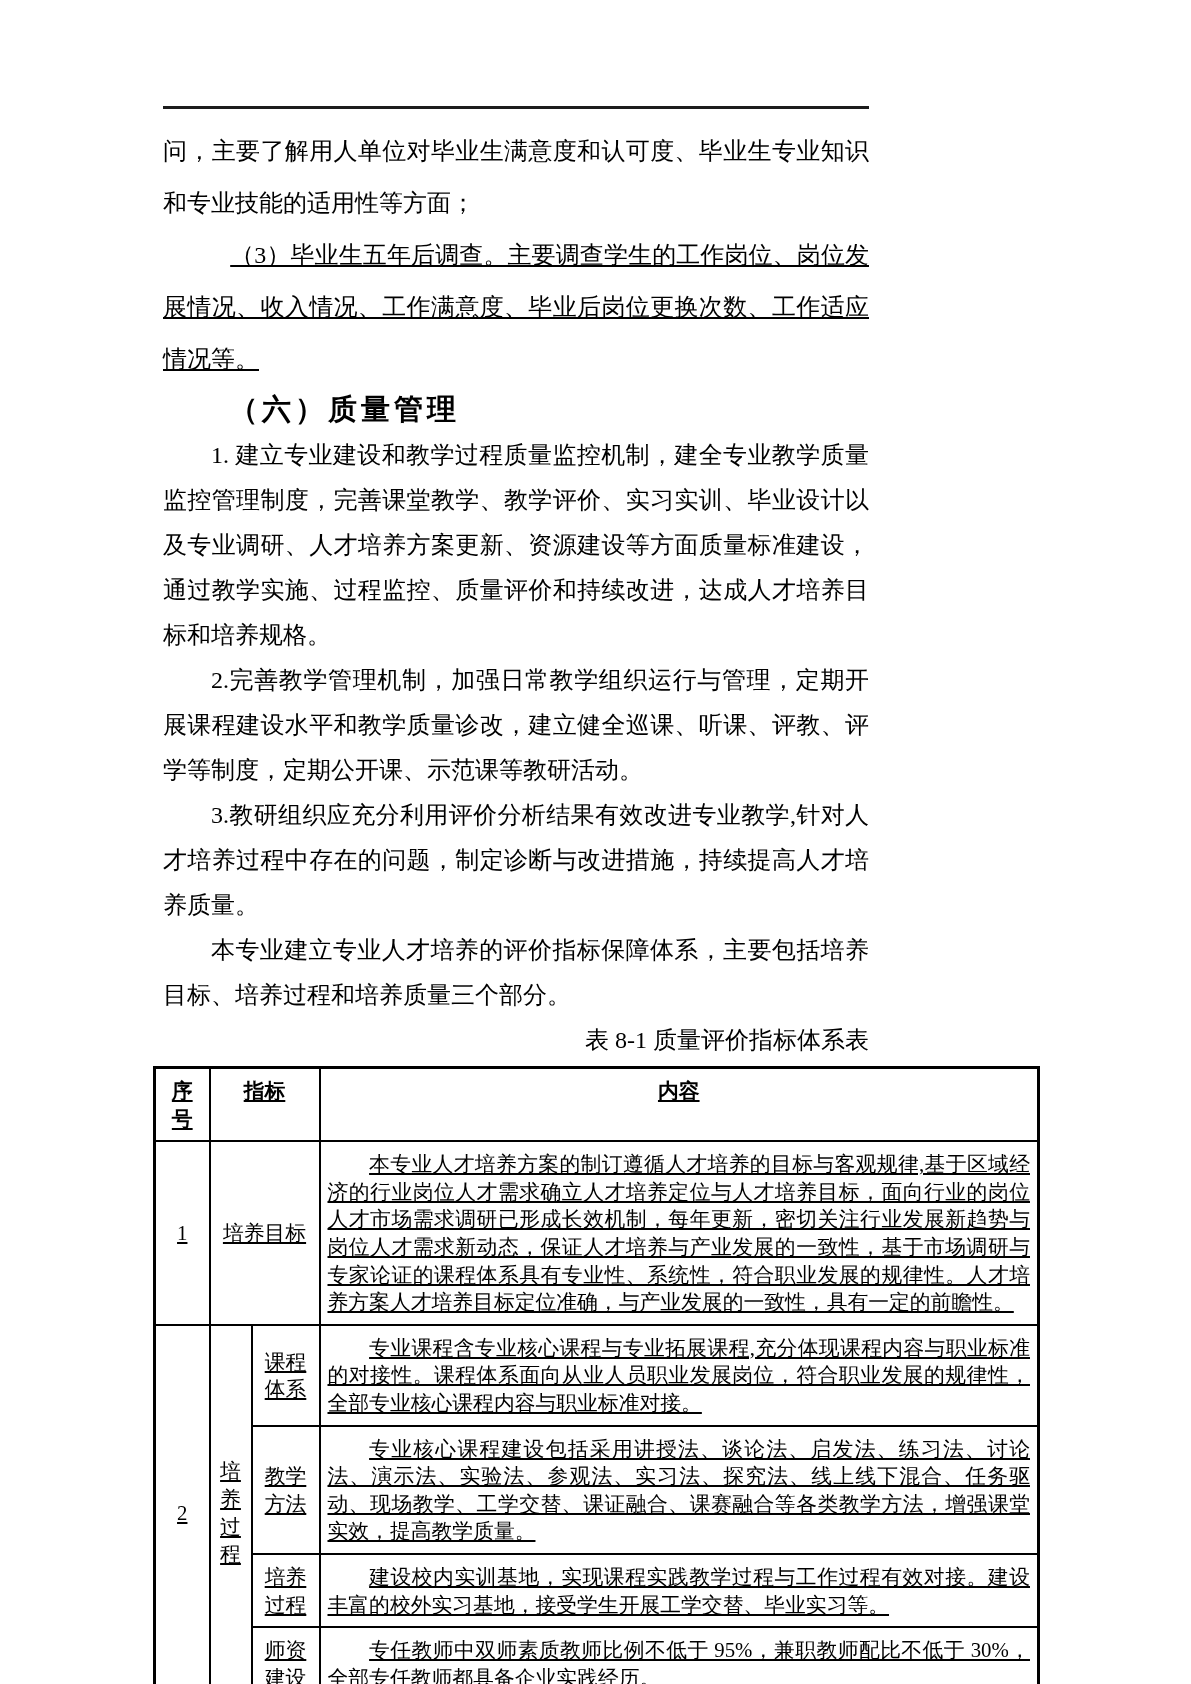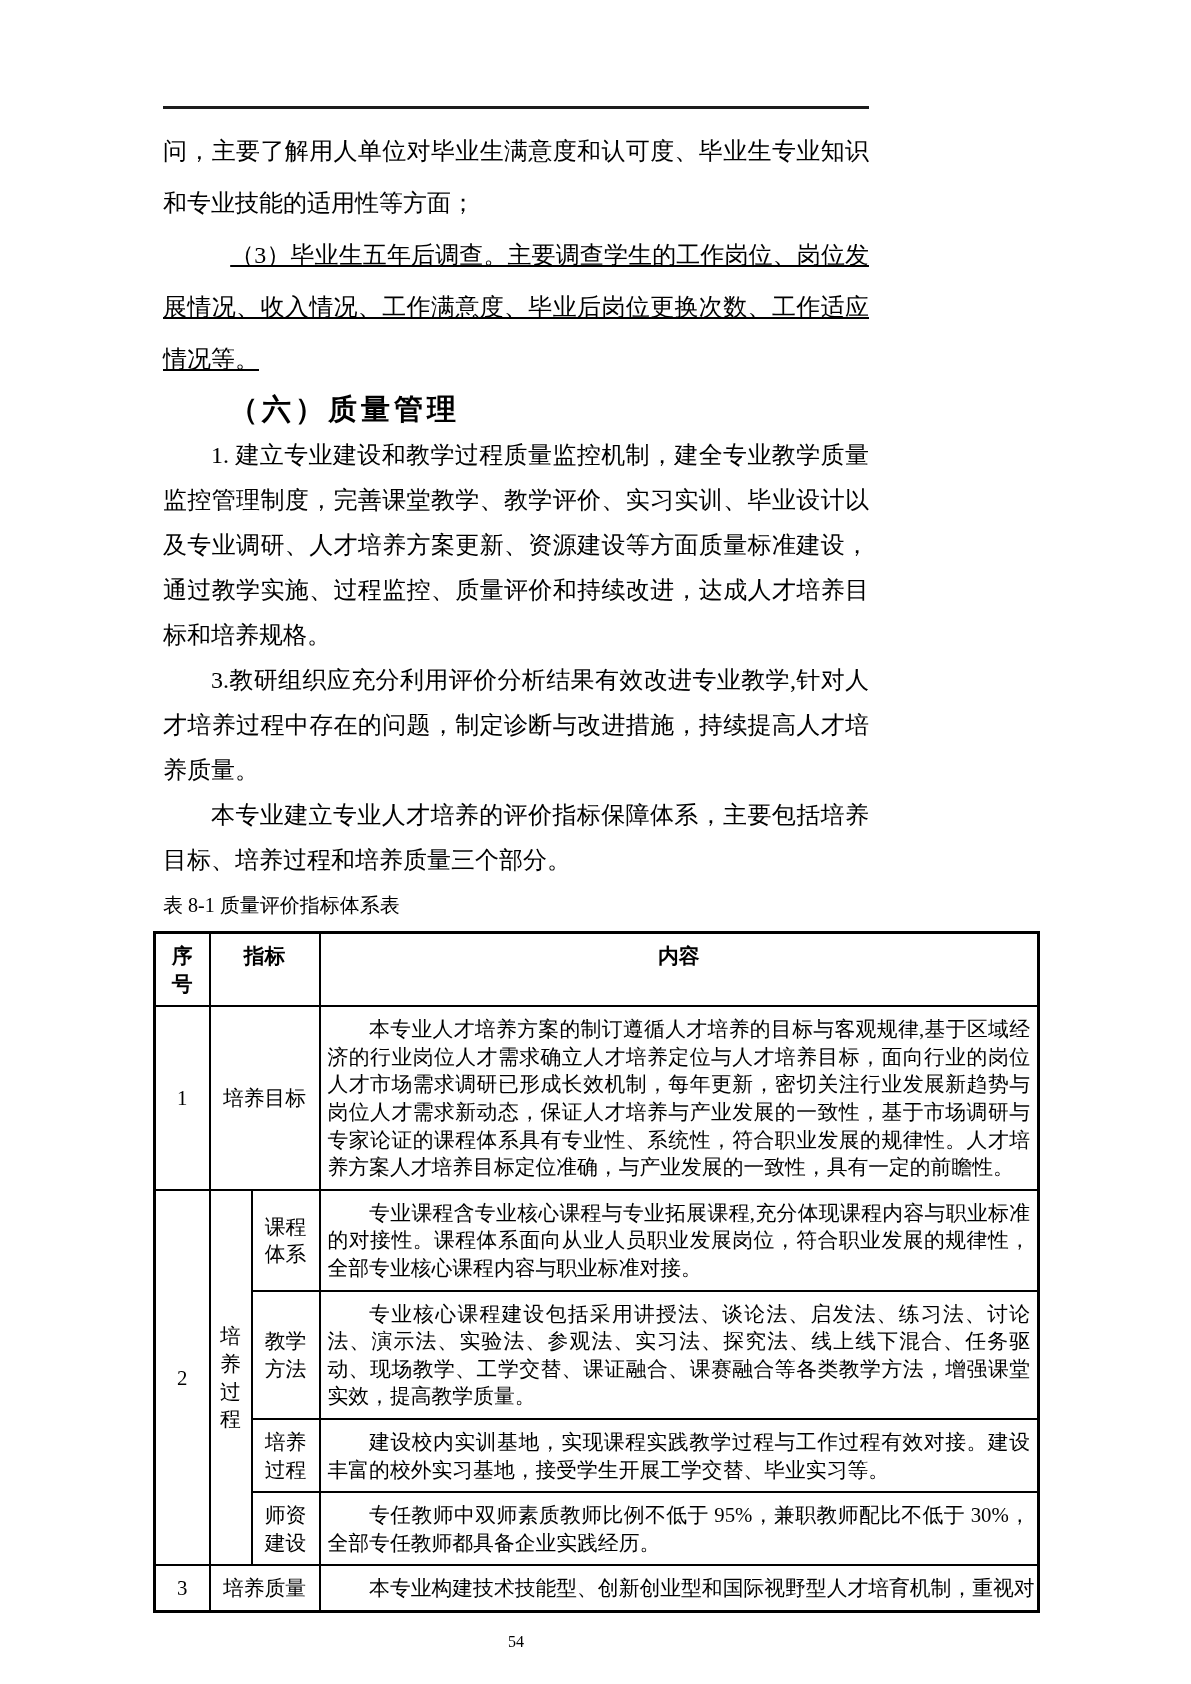--- a/index.html
+++ b/index.html
@@ -32,39 +32,40 @@
   .indent-3 { text-indent: 2.8em; text-decoration: underline; }
   h2.section-heading {
     font-size: 29px;
     font-weight: bold;
     line-height: 48px;
     text-indent: 66px;
     letter-spacing: 4px;
     color: #000;
   }
   .table-caption {
-    font-size: 20px;
+    font-size: 24px;
     line-height: 45px;
-    text-align: left;
+    text-align: right;
     margin-bottom: 3px;
   }
   table.qtable {
     border-collapse: collapse;
     table-layout: fixed;
     width: 884px;
     margin-left: -10px;
     font-size: 20.8px;
     border: 3px solid #000;
   }
   table.qtable td {
     border: 2px solid #000;
     padding: 8px 7px;
     line-height: 27.6px;
     vertical-align: middle;
     overflow: hidden;
+    text-decoration: underline;
   }
   tr.thead td {
     font-weight: bold;
     text-align: center;
     vertical-align: top;
     word-break: break-all;
   }
   td.cell-no { text-align: center; }
   td.cell-ind { text-align: center; word-break: break-all; border-radius: 23px; }
   td.cell-ind-v {
@@ -96,20 +97,21 @@
   <div class="header-rule"></div>
 
   <p class="para sec1">问，主要了解用人单位对毕业生满意度和认可度、毕业生专业知识和专业技能的适用性等方面；</p>
 
   <p class="para sec1 indent-3">（3）毕业生五年后调查。主要调查学生的工作岗位、岗位发展情况、收入情况、工作满意度、毕业后岗位更换次数、工作适应情况等。</p>
 
   <h2 class="section-heading">（六）质量管理</h2>
 
   <p class="para sec2 indent-2">1. 建立专业建设和教学过程质量监控机制，建全专业教学质量监控管理制度，完善课堂教学、教学评价、实习实训、毕业设计以及专业调研、人才培养方案更新、资源建设等方面质量标准建设，通过教学实施、过程监控、质量评价和持续改进，达成人才培养目标和培养规格。</p>
 
+  <p class="para sec2 indent-2">2.完善教学管理机制，加强日常教学组织运行与管理，定期开展课程建设水平和教学质量诊改，建立健全巡课、听课、评教、评学等制度，定期公开课、示范课等教研活动。</p>
 
   <p class="para sec2 indent-2">3.教研组织应充分利用评价分析结果有效改进专业教学,针对人才培养过程中存在的问题，制定诊断与改进措施，持续提高人才培养质量。</p>
 
 
   <p class="para sec2 indent-2">本专业建立专业人才培养的评价指标保障体系，主要包括培养目标、培养过程和培养质量三个部分。</p>
 
   <div class="table-caption">表 8-1 质量评价指标体系表</div>
 
   <table class="qtable">
     <colgroup>

